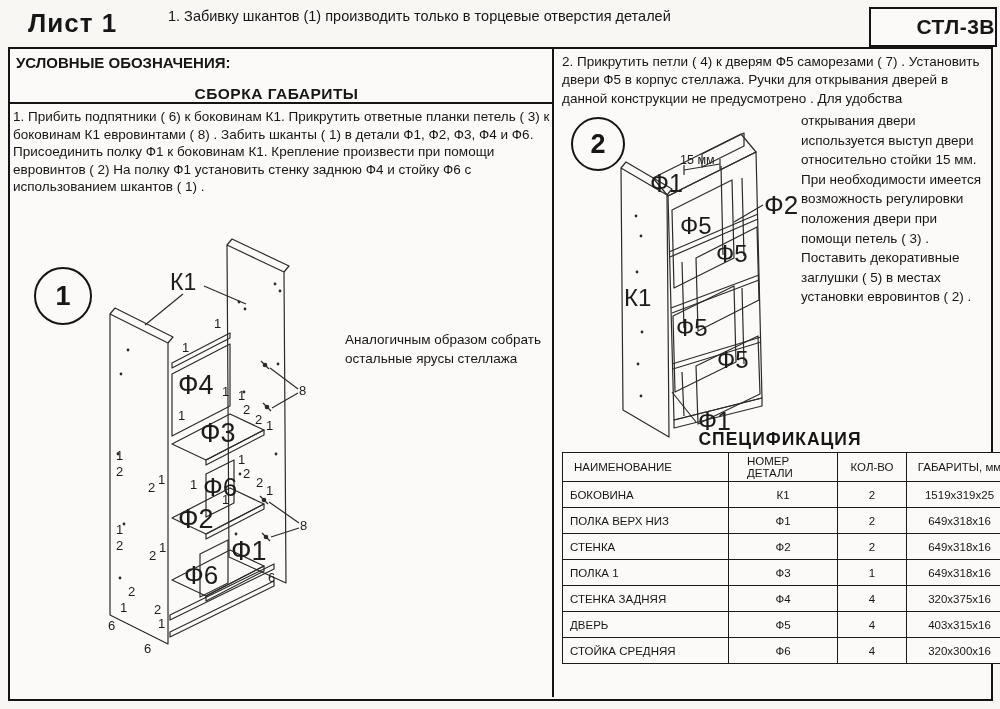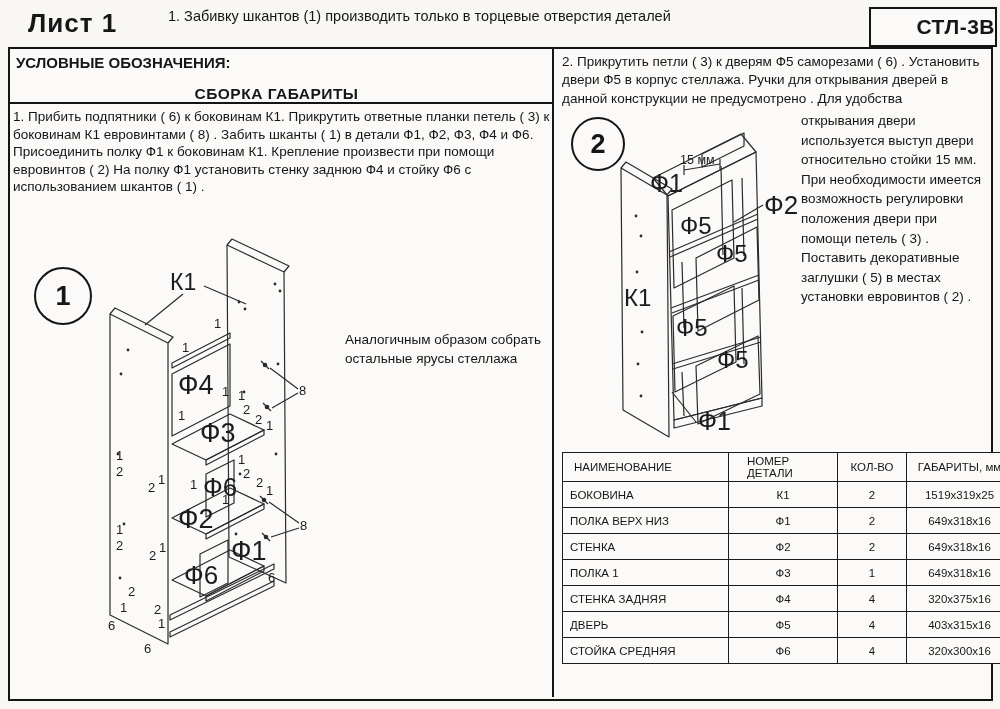--- a/index.html
+++ b/index.html
@@ -187,21 +187,21 @@
     <text class="lbl mk" x="32" y="390">1</text>
     <text class="lbl mk" x="66" y="392">2</text>
     <text class="lbl mk" x="70" y="406">1</text>
     <text class="lbl mk" x="20" y="408">6</text>
     <text class="lbl mk" x="56" y="431">6</text>
     <text class="lbl mk" x="180" y="360">6</text>
   </svg>
 
   <div class="abs note-text">Аналогичным образом собрать остальные ярусы стеллажа</div>
 
-  <div class="abs step2a">2. Прикрутить петли   ( 3)   к дверям Ф5 саморезами  ( 6)  . Установить двери Ф5 в корпус стеллажа. Ручки для открывания дверей в данной конструкции не предусмотрено . Для удобства</div>
+  <div class="abs step2a">2. Прикрутить петли   ( 4)   к дверям Ф5 саморезами  ( 7)  . Установить двери Ф5 в корпус стеллажа. Ручки для открывания дверей в данной конструкции не предусмотрено . Для удобства</div>
   <div class="abs step2b">открывания двери используется выступ двери относительно стойки 15 мм. При необходимости имеется возможность регулировки положения двери при помощи петель  ( 3)  . Поставить декоративные заглушки  ( 5)   в местах установки евровинтов  ( 2)  .</div>
 
   <div class="abs badge badge2">
     <span>2</span>
   </div>
 
   <svg class="abs dr" style="left:606px;top:110px" width="200" height="348" viewBox="0 0 200 348">
 
     <path d="M15,58 L61,85 L63,327 L17,300 Z"></path>
     <path d="M15,58 L20,52 L66,79 L61,85"></path>
@@ -243,20 +243,21 @@
     <line x1="114" y1="49" x2="114" y2="59"></line>
     <line x1="115" y1="56" x2="117" y2="145"></line>
 
     <line x1="128" y1="112" x2="157" y2="95"></line>
     <text class="lbl" x="158" y="104" font-size="26">Ф2</text>
 
     <line x1="66" y1="282" x2="90" y2="312"></line>
     <text class="lbl" x="92" y="320" font-size="25">Ф1</text>
   </svg>
 
+  <div class="abs spec-title">СПЕЦИФИКАЦИЯ</div>
   <table class="spec">
     <thead>
       <tr>
         <th class="c-name">НАИМЕНОВАНИЕ</th>
         <th class="c-num">НОМЕР ДЕТАЛИ</th>
         <th class="c-qty">КОЛ-ВО</th>
         <th class="c-dim">ГАБАРИТЫ, мм</th>
       </tr>
     </thead>
     <tbody>

